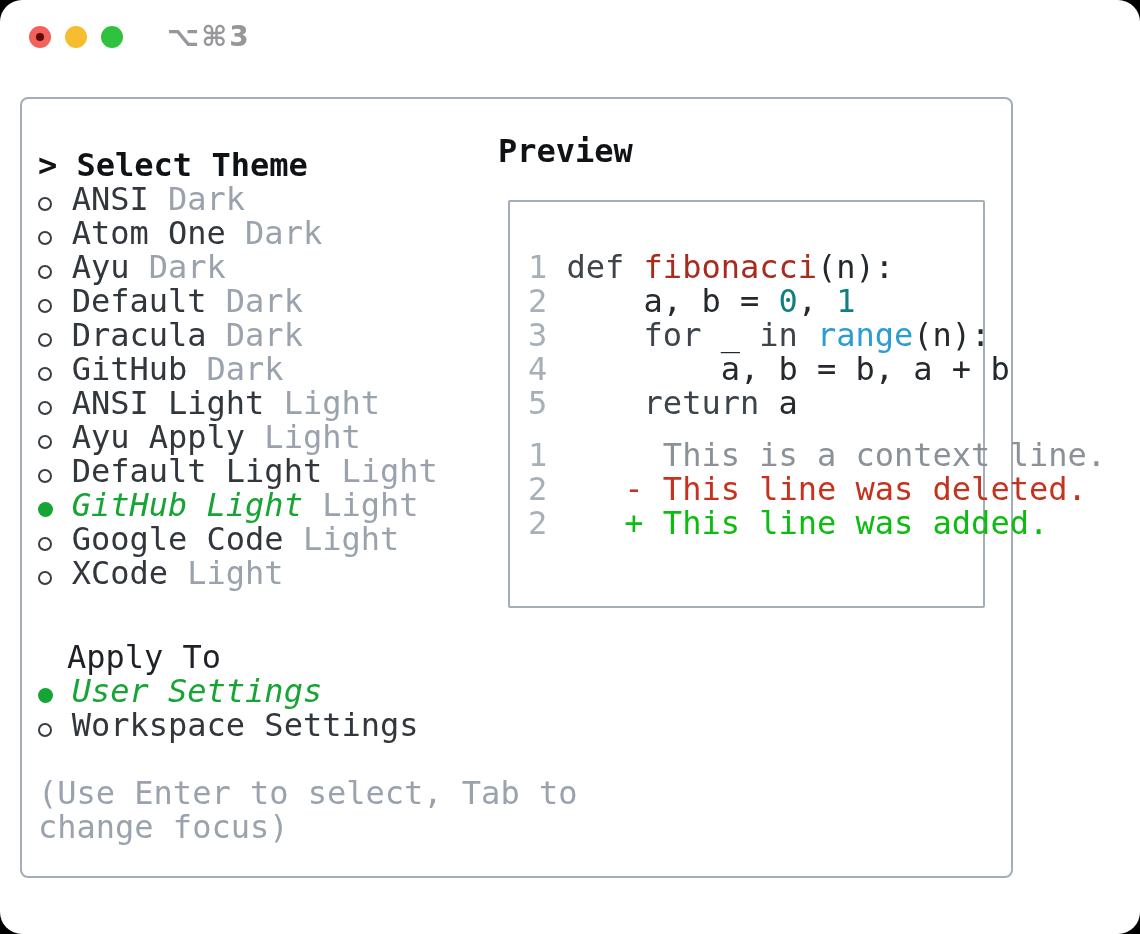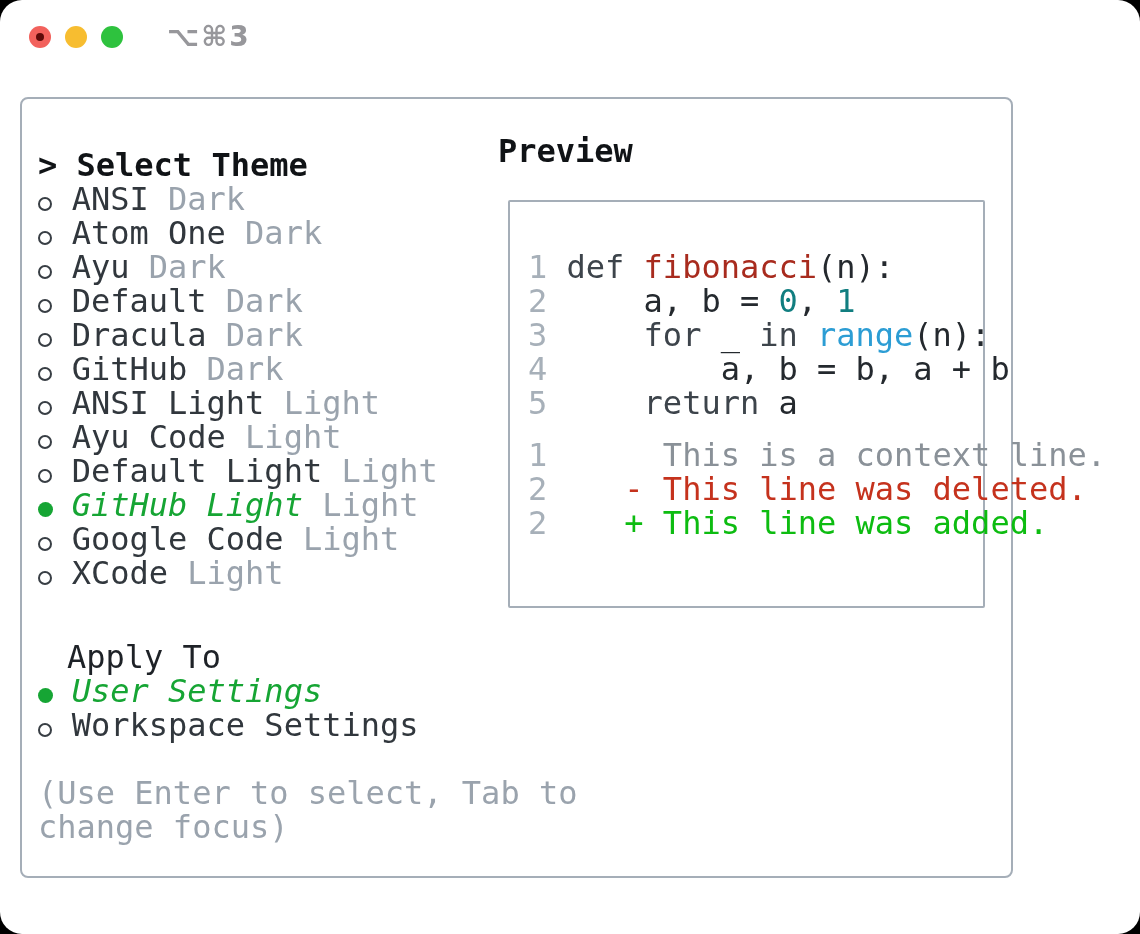--- a/index.html
+++ b/index.html
@@ -81,21 +81,21 @@
     <div class="left-col">
       <div class="row"><span class="prompt">&gt;</span><span> </span><span class="hdr">Select Theme</span></div>
       <div id="theme-list">
           <div class="row"><span class="bullet"><i class="ring"></i></span> <span class="name">ANSI</span> <span class="variant">Dark</span></div>
           <div class="row"><span class="bullet"><i class="ring"></i></span> <span class="name">Atom One</span> <span class="variant">Dark</span></div>
           <div class="row"><span class="bullet"><i class="ring"></i></span> <span class="name">Ayu</span> <span class="variant">Dark</span></div>
           <div class="row"><span class="bullet"><i class="ring"></i></span> <span class="name">Default</span> <span class="variant">Dark</span></div>
           <div class="row"><span class="bullet"><i class="ring"></i></span> <span class="name">Dracula</span> <span class="variant">Dark</span></div>
           <div class="row"><span class="bullet"><i class="ring"></i></span> <span class="name">GitHub</span> <span class="variant">Dark</span></div>
           <div class="row"><span class="bullet"><i class="ring"></i></span> <span class="name">ANSI Light</span> <span class="variant">Light</span></div>
-          <div class="row"><span class="bullet"><i class="ring"></i></span> <span class="name">Ayu Code</span> <span class="variant">Light</span></div>
+          <div class="row"><span class="bullet"><i class="ring"></i></span> <span class="name">Ayu Apply</span> <span class="variant">Light</span></div>
           <div class="row"><span class="bullet"><i class="ring"></i></span> <span class="name">Default Light</span> <span class="variant">Light</span></div>
           <div class="row selected"><span class="bullet"><i class="dot"></i></span> <span class="name">GitHub Light</span> <span class="variant">Light</span></div>
           <div class="row"><span class="bullet"><i class="ring"></i></span> <span class="name">Google Code</span> <span class="variant">Light</span></div>
           <div class="row"><span class="bullet"><i class="ring"></i></span> <span class="name">XCode</span> <span class="variant">Light</span></div>
         </div>
       <div class="row"> </div>
       <div class="row apply-label">Apply To</div>
       <div id="apply-list">
           <div class="row selected"><span class="bullet"><i class="dot"></i></span> <span class="name">User Settings</span></div>
           <div class="row"><span class="bullet"><i class="ring"></i></span> <span class="name">Workspace Settings</span></div>

